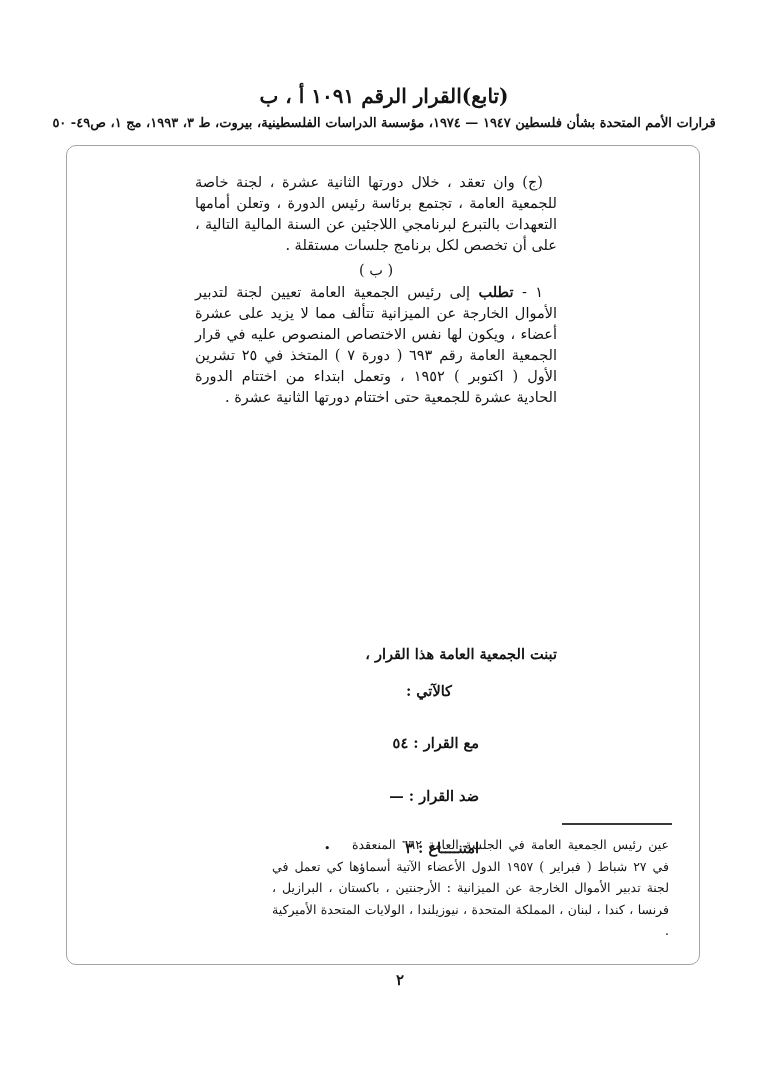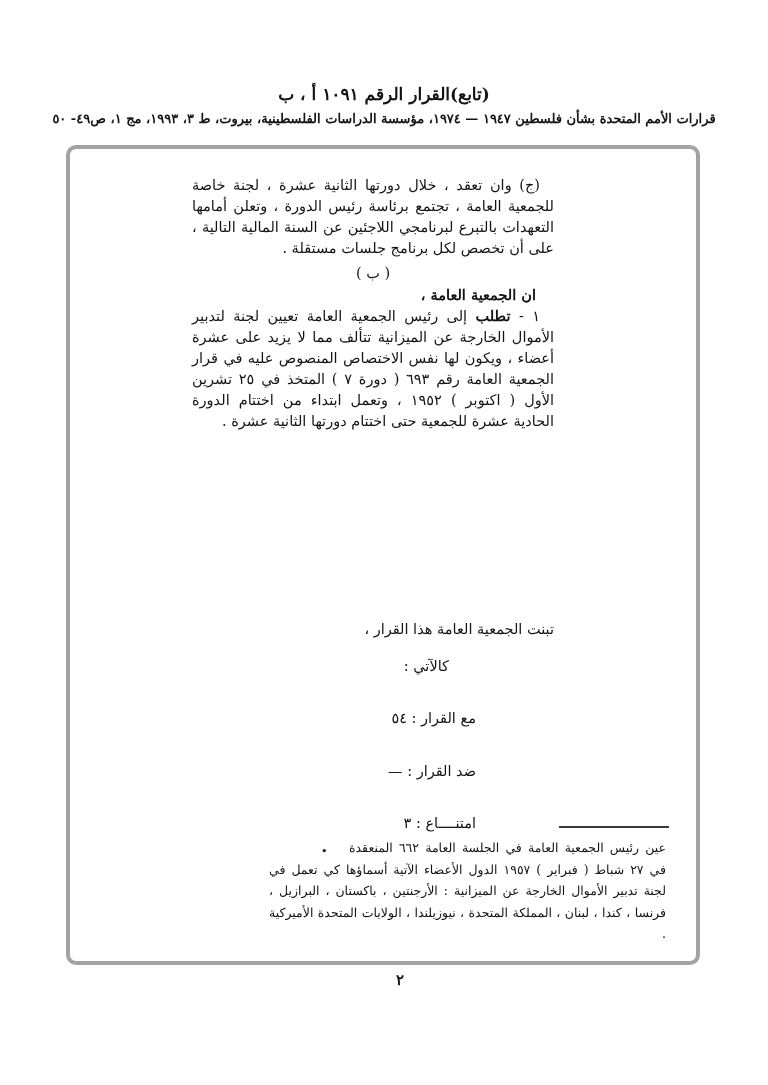--- a/index.html
+++ b/index.html
@@ -4,42 +4,42 @@
 <style>
   html,body{margin:0;padding:0;}
   body{
     width:768px;height:1085px;background:#ffffff;color:#141414;
     font-family:"DejaVu Serif", serif;
     position:relative;overflow:hidden;
   }
   .page{position:absolute;inset:0;}
   
   .hdr{position:absolute;top:84px;left:0;width:768px;text-align:center;direction:rtl;}
-  .hdr-title{font-size:17px;font-weight:bold;letter-spacing:0.5px;}
+  .hdr-title{font-size:20px;font-weight:bold;letter-spacing:0.5px;}
   .hdr-src{margin-top:7px;font-size:13px;font-weight:bold;}
   
   .frame{
     position:absolute;left:66px;top:145px;width:634px;height:820px;
-    border:4px solid #a3a3a3;border-radius:10px;box-sizing:border-box;
+    border:1px solid #a3a3a3;border-radius:10px;box-sizing:border-box;
   }
   
   .maintext{
     position:absolute;top:26px;right:142px;width:362px;
     direction:rtl;text-align:justify;font-size:14.5px;line-height:21px;
   }
   .maintext p{margin:0;text-indent:14px;}
   .b{font-weight:bold;}
   .sec-b{text-align:center;text-indent:0 !important;margin-top:4px !important;}
   .assembly{font-weight:bold;text-indent:18px !important;}
   .p4{margin-top:4px !important;line-height:24px;}
   .fn-mark{font-size:10px;vertical-align:middle;padding-right:4px;}
   
   .closing{
-    position:absolute;top:468px;right:142px;width:362px;
-    direction:rtl;font-size:14.5px;line-height:24.5px;
+    position:absolute;top:496px;right:142px;width:362px;
+    direction:rtl;font-size:14.5px;line-height:24.5px;font-weight:bold;
   }
   .ind0{padding-right:0;}
   .ind8{padding-right:8px;}
   .ind30{padding-right:30px;}
   .ind78{padding-right:78px;margin-top:28px;}
   .ind105{padding-right:105px;margin-top:12px;}
   .vote-row span{display:inline;}
   
   .fn-rule{
     position:absolute;top:677px;right:27px;width:110px;height:0;
@@ -67,21 +67,20 @@
   <div class="hdr">
     <div class="hdr-title">(تابع)القرار الرقم ١٠٩١ أ ، ب</div>
     <div class="hdr-src">قرارات الأمم المتحدة بشأن فلسطين ١٩٤٧ — ١٩٧٤، مؤسسة الدراسات الفلسطينية، بيروت، ط ٣، ١٩٩٣، مج ١، ص٤٩- ٥٠</div>
   </div>
 
   <div class="frame">
 
     <div class="maintext">
       <p><span>(ج) </span><span>وان تعقد ، خلال دورتها الثانية عشرة ، لجنة خاصة للجمعية العامة ، تجتمع برئاسة رئيس الدورة ، وتعلن أمامها التعهدات بالتبرع لبرنامجي اللاجئين عن السنة المالية التالية ، على أن تخصص لكل برنامج جلسات مستقلة .</span></p>
       <p class="sec-b">( ب )</p>
-      <p class="assembly">ان الجمعية العامة ،</p>
       <p><span>١ - </span><span class="b">تطلب</span><span> إلى رئيس الجمعية العامة تعيين لجنة لتدبير الأموال الخارجة عن الميزانية تتألف مما لا يزيد على عشرة أعضاء ، ويكون لها نفس الاختصاص المنصوص عليه في قرار الجمعية العامة رقم ٦٩٣ ( دورة ٧ ) المتخذ في ٢٥ تشرين الأول ( اكتوبر ) ١٩٥٢ ، وتعمل ابتداء من اختتام الدورة الحادية عشرة للجمعية حتى اختتام دورتها الثانية عشرة .</span></p>
     </div>
 
     <div class="closing">
       <div class="ind0">تبنت الجمعية العامة هذا القرار ،</div>
       <div class="ind105">كالآتي :</div>
       <div class="vote-row ind78"><span>مع القرار :</span> <span>٥٤</span></div>
       <div class="vote-row ind78"><span>ضد القرار :</span> <span>—</span></div>
       <div class="vote-row ind78"><span>امتنــــاع :</span> <span>٣</span></div>
     </div>

